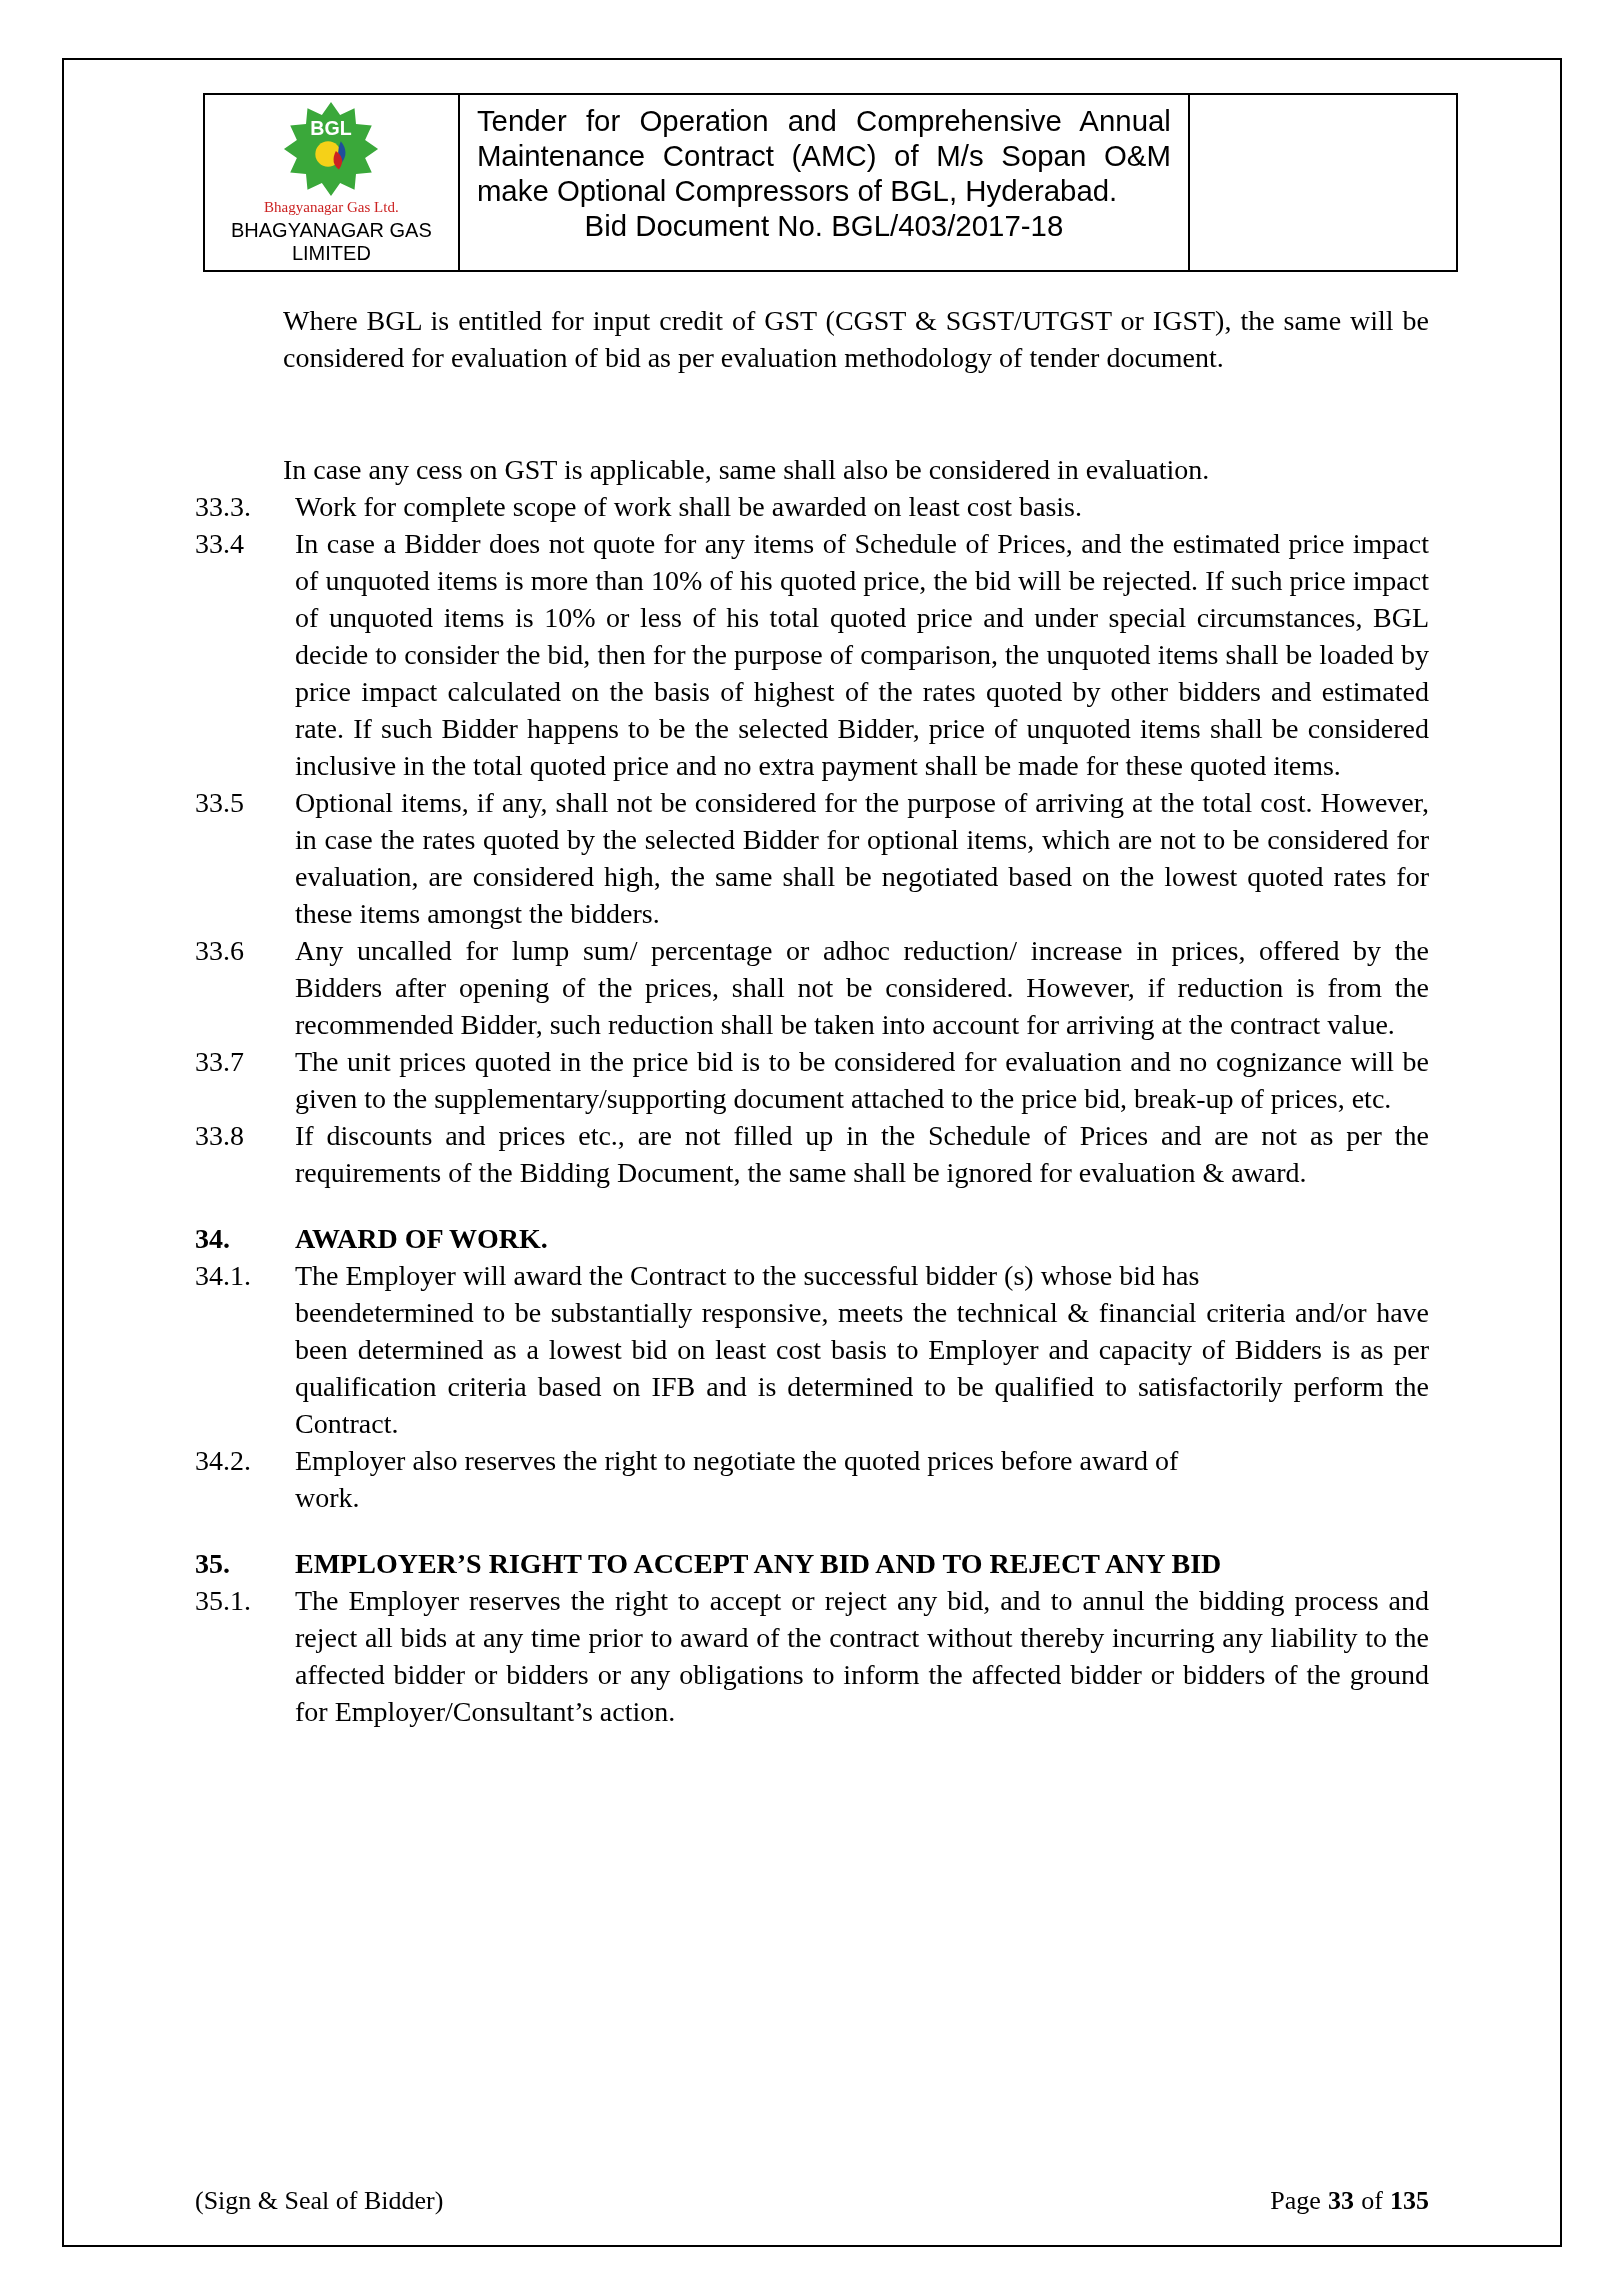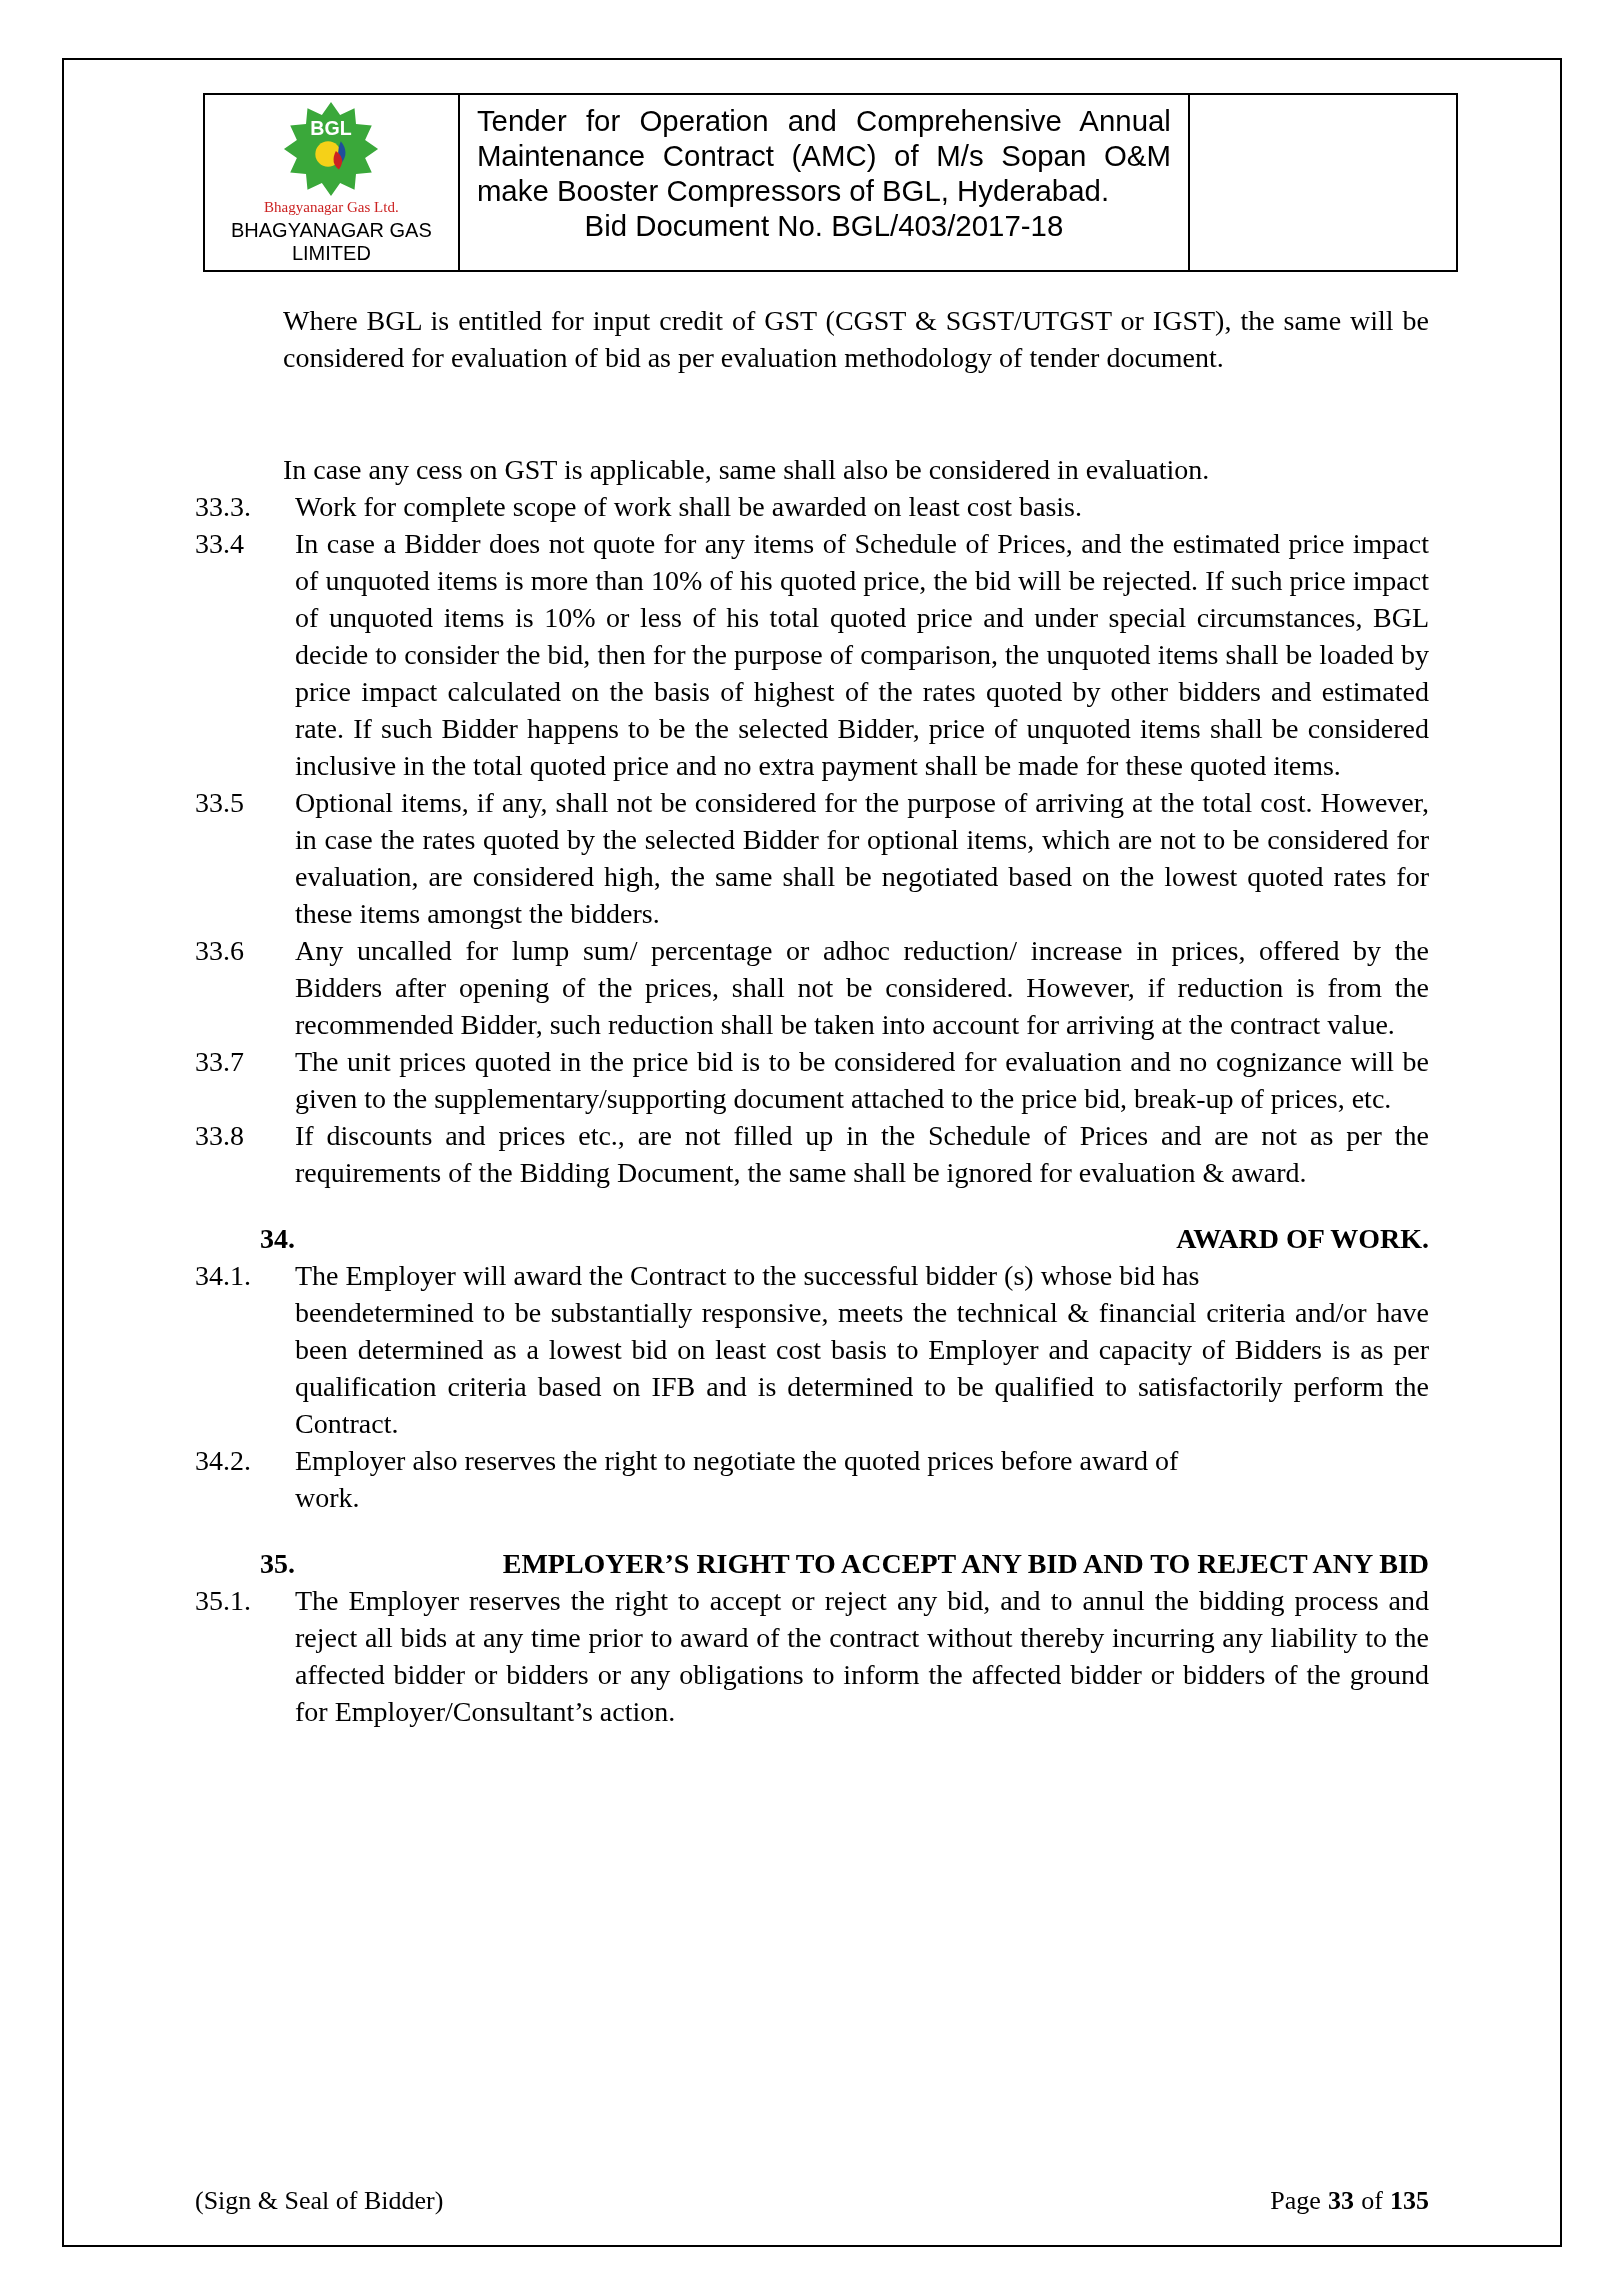--- a/index.html
+++ b/index.html
@@ -50,21 +50,21 @@
   }
 
   
   .doc-body { margin-top:29.4px; font-size:28px; line-height:37px; }
   .para { margin-left:88px; text-align:justify; }
   .para.cess { margin-top:75px; }
   .row { display:flex; }
   .row .num { width:100px; flex:none; }
   .row .txt { flex:1; text-align:justify; white-space:pre-line; }
   .row.heading { margin-top:29.4px; }
-  .row.heading .num, .row.heading .txt { font-weight:bold; text-align:right; }
+  .row.heading .num, .row.heading .txt { font-weight:bold; text-align:left; }
 
   
   .footer {
     margin-top:auto;
     display:flex; justify-content:space-between; align-items:flex-end;
     font-size:26px; line-height:31px;
   }
   .page-info > span { margin-right:7.2px; }
   .page-info > span:last-child { margin-right:0; }
   .b { font-weight:bold; }
@@ -87,21 +87,21 @@
       <div class="logo-subtitle">Bhagyanagar Gas Ltd.</div>
       <div class="org-name">
         <div>BHAGYANAGAR GAS</div>
         <div>LIMITED</div>
       </div>
     </div>
 
     <div class="cell title-cell">
       <div class="tl-just">Tender for Operation and Comprehensive Annual</div>
       <div class="tl-just">Maintenance Contract (AMC) of M/s Sopan O&amp;M</div>
-      <div class="tl-left">make Booster Compressors of BGL, Hyderabad.</div>
+      <div class="tl-left">make Optional Compressors of BGL, Hyderabad.</div>
       <div class="tl-center">Bid Document No. BGL/403/2017-18</div>
     </div>
 
 
   </div>
 
   <div class="doc-body">
 
     <p class="para">Where BGL is entitled for input credit of GST (CGST &amp; SGST/UTGST or IGST), the same will be considered for evaluation of bid as per evaluation methodology of tender document.</p>
     <p class="para cess">In case any cess on GST is applicable, same shall also be considered in evaluation.</p>

